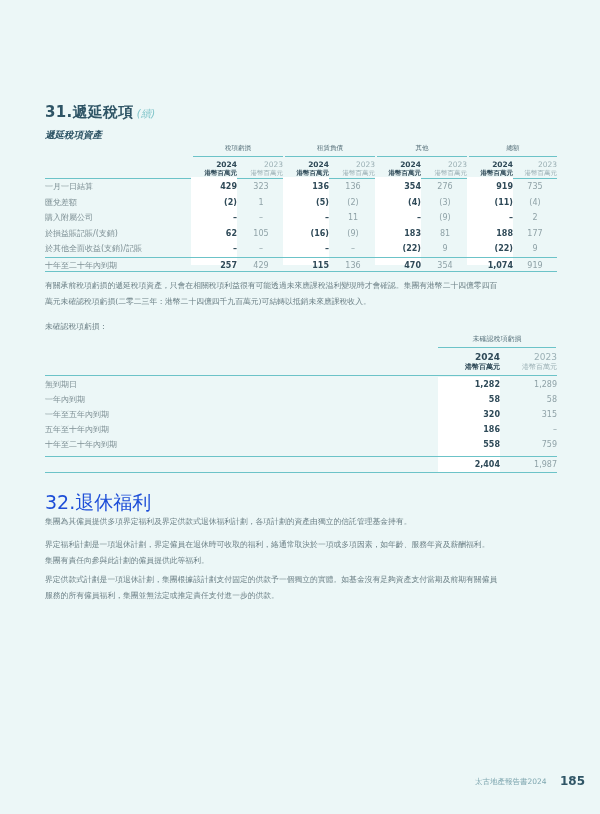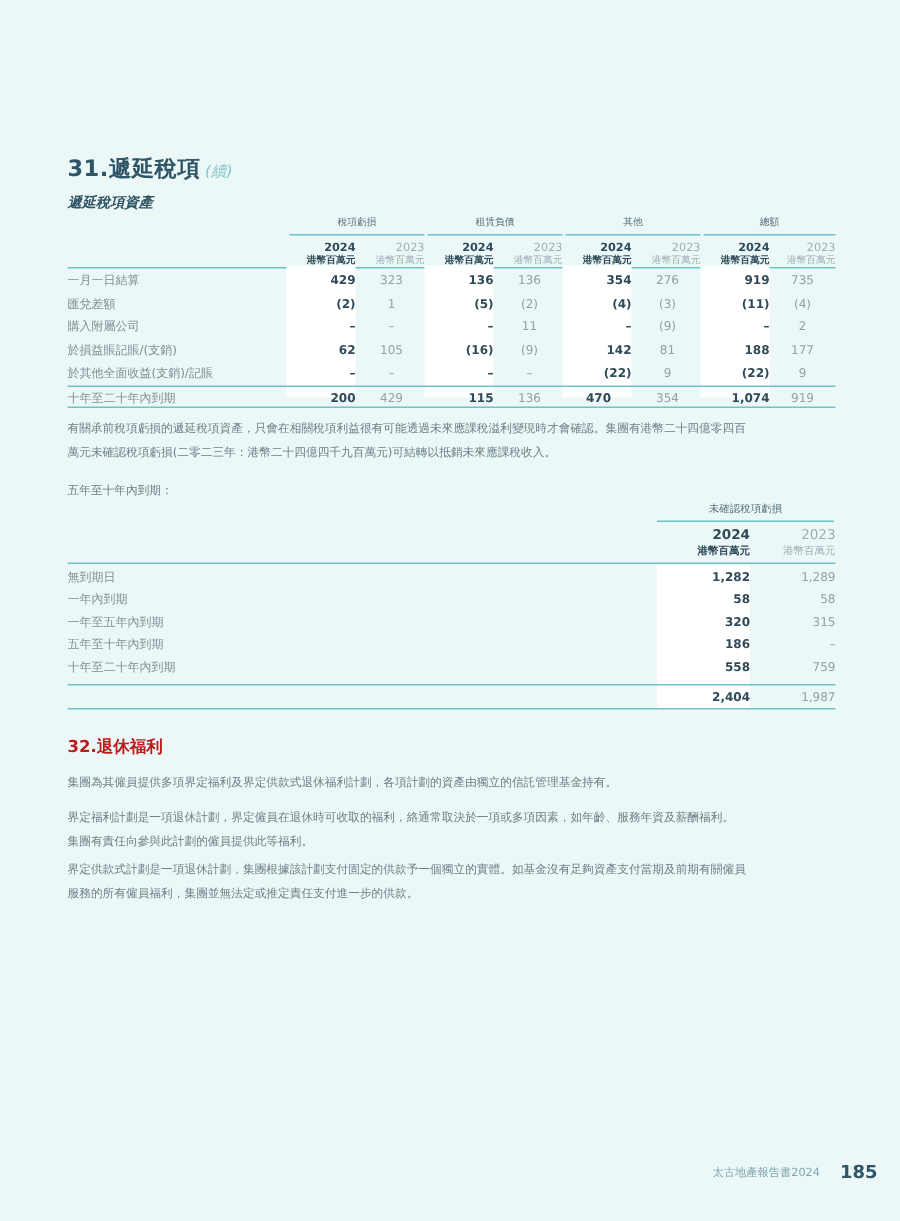--- a/index.html
+++ b/index.html
@@ -65,21 +65,21 @@
   .t2 .yr.prev { left: 452px; color: #9bb0b5; }
   .t2 .hl { position: absolute; left: 393px; top: 43px; width: 62px; height: 96px; background: #ffffff; }
   .t2 .rows { position: absolute; top: 43px; left: 0; width: 512px; }
   .t2 .row { position: relative; height: 15px; line-height: 15px; font-size: 8px; }
   .t2 .row .lbl { position: absolute; left: 0; color: #7d8f94; }
   .t2 .row .v { position: absolute; width: 60px; text-align: right; }
   .t2 .row .v.cur { left: 395px; color: #2f4a58; font-weight: bold; }
   .t2 .row .v.prev { left: 452px; color: #8fa2a7; }
   .t2 .row.total { border-top: 1.5px solid #6cc3c8; border-bottom: 1.5px solid #6cc3c8; margin-top: 4px; height: 17px; line-height: 15px; }
 
-  .sec2-title { position: absolute; top: 490px; left: 0; font-size: 11px; font-weight: bold; color: #b91c1c; }
+  .sec2-title { position: absolute; top: 490px; left: 0; font-size: 19px; font-weight: normal; color: #1d4ed8; }
 
   .footer { position: absolute; top: 777px; left: 475px; font-size: 7.5px; color: #7fa7b0; }
   .pageno { position: absolute; top: 774px; left: 560px; font-size: 12px; color: #2f5566; font-weight: bold; }
 </style>
 </head>
 <body>
 
 <div class="page">
 
   <div class="sec-title">
@@ -146,54 +146,54 @@
       <span class="v prev" style="left:378px;">(9)</span>
       <span class="v cur" style="left:424px;">–</span>
       <span class="v prev" style="left:468px;">2</span>
     </div>
     <div class="row">
       <span class="lbl">於損益賬記賬/(支銷)</span>
       <span class="v cur" style="left:148px;">62</span>
       <span class="v prev" style="left:194px;">105</span>
       <span class="v cur" style="left:240px;">(16)</span>
       <span class="v prev" style="left:286px;">(9)</span>
-      <span class="v cur" style="left:332px;">142</span>
+      <span class="v cur" style="left:332px;">183</span>
       <span class="v prev" style="left:378px;">81</span>
       <span class="v cur" style="left:424px;">188</span>
       <span class="v prev" style="left:468px;">177</span>
     </div>
     <div class="row">
       <span class="lbl">於其他全面收益(支銷)/記賬</span>
       <span class="v cur" style="left:148px;">–</span>
       <span class="v prev" style="left:194px;">–</span>
       <span class="v cur" style="left:240px;">–</span>
       <span class="v prev" style="left:286px;">–</span>
       <span class="v cur" style="left:332px;">(22)</span>
       <span class="v prev" style="left:378px;">9</span>
       <span class="v cur" style="left:424px;">(22)</span>
       <span class="v prev" style="left:468px;">9</span>
     </div>
     <div class="row total">
       <span class="lbl">十年至二十年內到期</span>
-      <span class="v cur" style="left:148px;">200</span>
+      <span class="v cur" style="left:148px;">257</span>
       <span class="v prev" style="left:194px;">429</span>
       <span class="v cur" style="left:240px;">115</span>
       <span class="v prev" style="left:286px;">136</span>
-      <span class="v cur" style="left:332px;text-align:center;">470</span>
+      <span class="v cur" style="left:332px;">470</span>
       <span class="v prev" style="left:378px;">354</span>
       <span class="v cur" style="left:424px;">1,074</span>
       <span class="v prev" style="left:468px;">919</span>
     </div>
   </div>
 
   <div class="para" style="top:278px;">
     <div>有關承前稅項虧損的遞延稅項資產，只會在相關稅項利益很有可能透過未來應課稅溢利變現時才會確認。集團有港幣二十四億零四百</div>
     <div>萬元未確認稅項虧損(二零二三年：港幣二十四億四千九百萬元)可結轉以抵銷未來應課稅收入。</div>
   </div>
-  <div class="para" style="top:319px;">五年至十年內到期：</div>
+  <div class="para" style="top:319px;">未確認稅項虧損：</div>
 
   <div class="t2">
     <div class="grp">未確認稅項虧損</div>
     <div class="yrs">
       <div class="yr cur">
           <span class="y">2024</span>
           <span class="u">港幣百萬元</span>
         </div>
       <div class="yr prev">
           <span class="y">2023</span>

